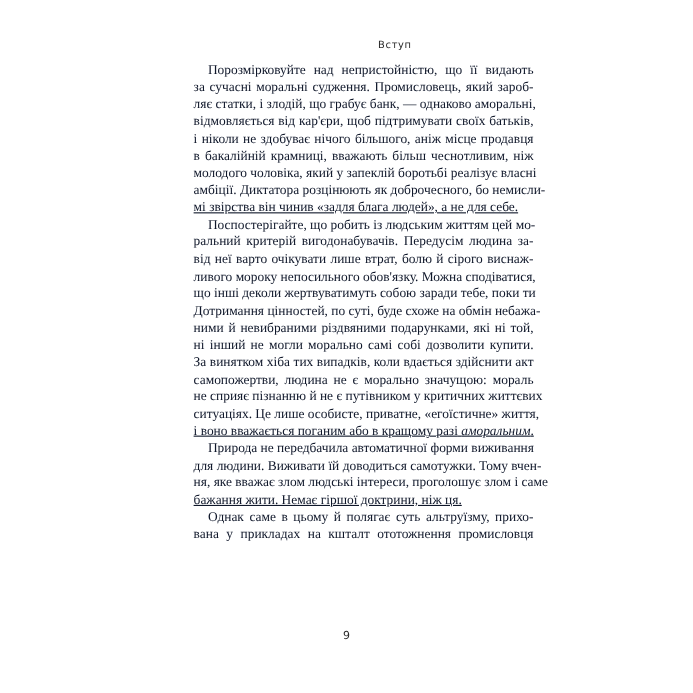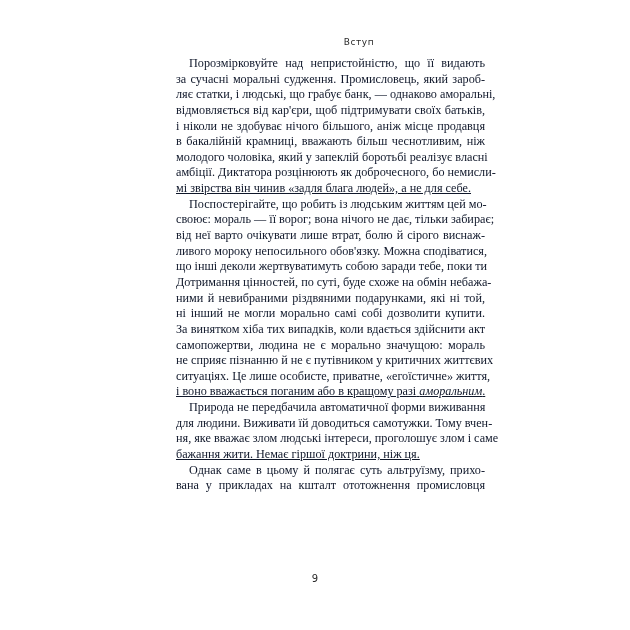--- a/index.html
+++ b/index.html
@@ -25,30 +25,30 @@
 </head>
 <body>
 
 <div class="page">
   <div class="running-head">Вступ</div>
 
   <div class="body-text">
 
     <span class="line indent">Порозмірковуйте над непристойністю, що її видають</span>
     <span class="line">за сучасні моральні судження. Промисловець, який зароб-</span>
-    <span class="line">ляє статки, і людські, що грабує банк, — однаково аморальні,</span>
+    <span class="line">ляє статки, і злодій, що грабує банк, — однаково аморальні,</span>
     <span class="line">відмовляється від кар'єри, щоб підтримувати своїх батьків,</span>
     <span class="line">і ніколи не здобуває нічого більшого, аніж місце продавця</span>
     <span class="line">в бакалійній крамниці, вважають більш чеснотливим, ніж</span>
     <span class="line">молодого чоловіка, який у запеклій боротьбі реалізує власні</span>
     <span class="line">амбіції. Диктатора розцінюють як доброчесного, бо немисли-</span>
     <span class="line last">мі звірства він чинив «задля блага людей», а не для себе.</span>
 
     <span class="line indent">Поспостерігайте, що робить із людським життям цей мо-</span>
-    <span class="line">своює: мораль — її ворог; вона нічого не дає, тільки забирає;</span>
+    <span class="line">ральний критерій вигодонабувачів. Передусім людина за-</span>
     <span class="line">від неї варто очікувати лише втрат, болю й сірого виснаж-</span>
     <span class="line">ливого мороку непосильного обов'язку. Можна сподіватися,</span>
     <span class="line">що інші деколи жертвуватимуть собою заради тебе, поки ти</span>
     <span class="line">Дотримання цінностей, по суті, буде схоже на обмін небажа-</span>
     <span class="line">ними й невибраними різдвяними подарунками, які ні той,</span>
     <span class="line">ні інший не могли морально самі собі дозволити купити.</span>
     <span class="line">За винятком хіба тих випадків, коли вдається здійснити акт</span>
     <span class="line">самопожертви, людина не є морально значущою: мораль</span>
     <span class="line">не сприяє пізнанню й не є путівником у критичних життєвих</span>
     <span class="line">ситуаціях. Це лише особисте, приватне, «егоїстичне» життя,</span>

